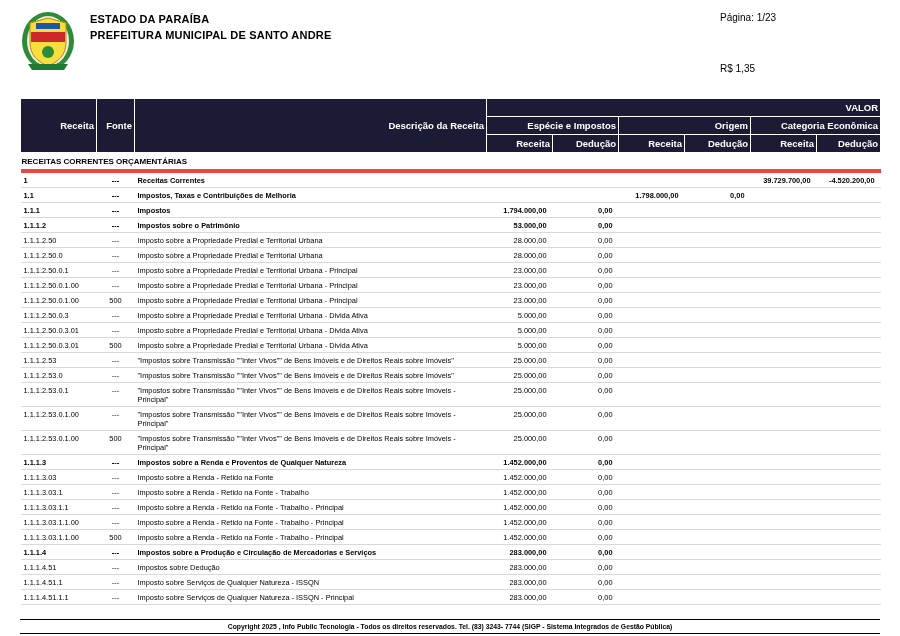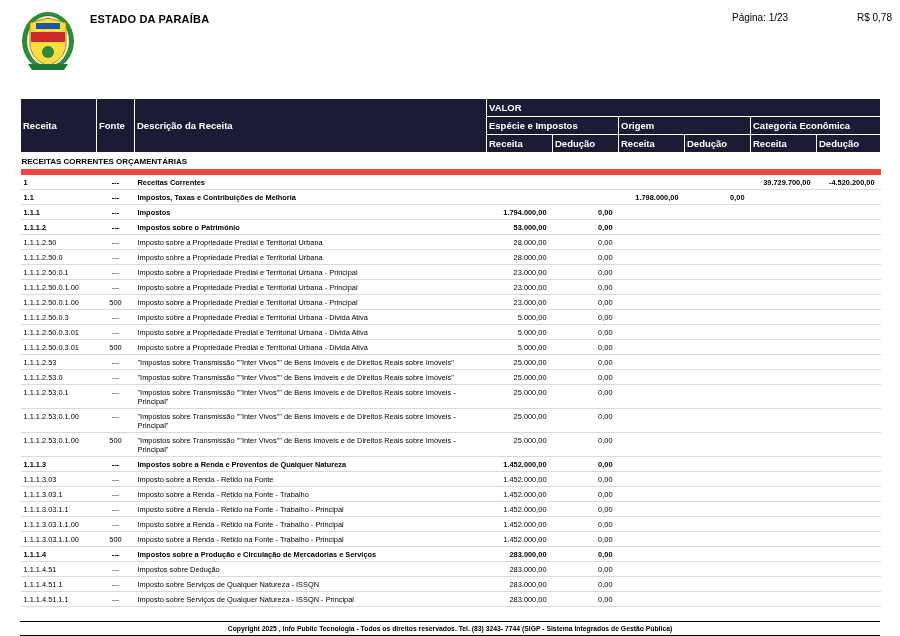--- a/index.html
+++ b/index.html
@@ -4,56 +4,56 @@
 <style>
   * { box-sizing: border-box; }
   html, body { margin: 0; padding: 0; }
   body {
     width: 900px; height: 636px;
     background: #ffffff;
     font-family: "Liberation Sans", sans-serif;
     color: #000;
     overflow: hidden;
   }
-  .page { padding: 8px 8px 0 20px; }
+  .page { padding: 8px 20px 0 20px; }
 
   
   .top { display: flex; align-items: flex-start; }
   .logo-wrap { width: 58px; margin-right: 12px; padding-top: 2px; }
   .org { flex: 1; padding-top: 3px; }
   .org div { font-weight: bold; font-size: 11px; line-height: 16px; letter-spacing: 0.2px; }
   .right-meta {
     width: 160px; text-align: left; font-size: 10px;
-    display: flex; justify-content: space-between;
+    display: flex; flex-direction: column; justify-content: space-between;
     height: 66px; padding-top: 4px;
   }
 
   
   table.report { width: 860px; border-collapse: collapse; table-layout: fixed; margin-top: 22px; }
   thead th {
     background: var(--header-bg, #1b1b35);
     color: #fff; font-size: 9.5px; font-weight: bold;
-    border: 1px solid #fff; padding: 3px 2px; text-align: left;
+    border: 1px solid #fff; padding: 3px 2px; text-align: right;
   }
   thead tr.valor-row th { height: 16px; }
   thead tr.group-row th { height: 18px; }
   thead tr.sub-row th { height: 17px; }
 
   tbody td {
     font-size: 7.4px; line-height: 9px;
     padding: 2.5px 3px; vertical-align: top;
     border-bottom: 1px solid #d9d9d9;
   }
   td.col-code { font-weight: normal; }
   td.col-fonte { text-align: center; }
   td.col-num { text-align: right; padding-right: 6px; white-space: nowrap; }
   tr.bold td { font-weight: bold; }
   tr.section-row td {
     font-weight: bold; font-size: 8px; padding: 3.5px 1px;
-    border-bottom: 6px solid #ef4444;
+    border-bottom: 4px solid #ef4444;
   }
 
   
   .footer {
     width: 860px; margin-top: 14px;
     border-top: 1px solid #000; border-bottom: 1px solid #000;
     text-align: center; font-size: 6.8px; font-weight: bold;
     padding: 3px 0;
   }
 </style>
@@ -69,24 +69,25 @@
         <ellipse cx="28" cy="31" rx="21" ry="25" fill="#f4efe2"></ellipse>
         <path d="M28 8 L46 13 V33 C46 45 38 52 28 56 C18 52 10 45 10 33 V13 Z" fill="#f8df3e" stroke="#b8860b" stroke-width="1"></path>
         <rect x="11" y="22" width="34" height="10" fill="#cc2a2a"></rect>
         <circle cx="28" cy="42" r="6" fill="#2e8b3a"></circle>
         <rect x="16" y="13" width="24" height="6" fill="#2255a4"></rect>
         <path d="M8 54 H48 L44 60 H12 Z" fill="#1d7a34"></path>
       </svg>
     </div>
     <div class="org">
       <div>ESTADO DA PARAÍBA</div>
+      <div>PREFEITURA MUNICIPAL DE SANTO ANDRE</div>
     </div>
     <div class="right-meta">
       <div>Página: 1/23</div>
-      <div>R$ 0,78</div>
+      <div>R$ 1,35</div>
     </div>
   </div>
 
   <table class="report">
     <colgroup>
       <col style="width:76px">
         <col style="width:38px">
         <col style="width:352px">
       <col style="width:66px">
         <col style="width:66px">

